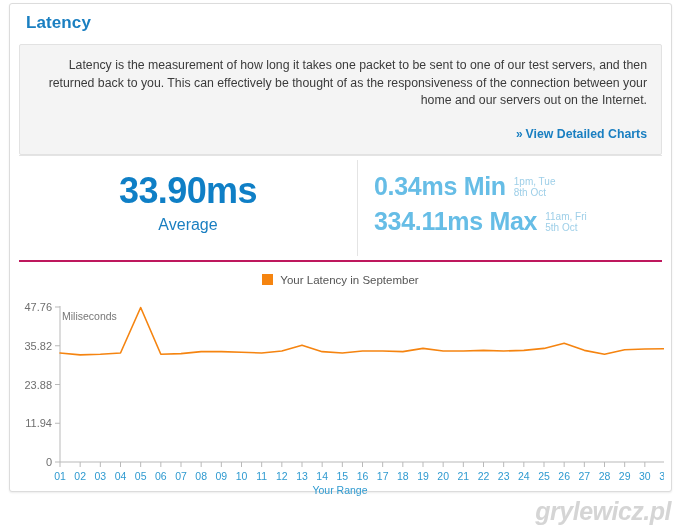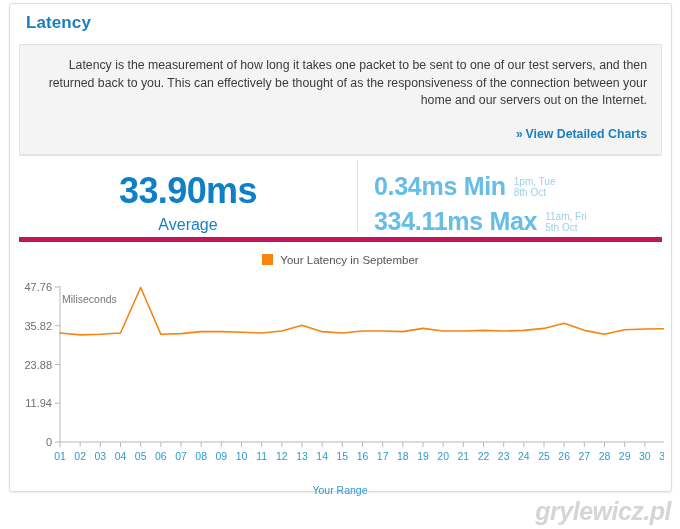--- a/index.html
+++ b/index.html
@@ -58,23 +58,23 @@
     font-size: 12.3px;
     font-weight: bold;
     text-decoration: none;
     cursor: pointer;
   }
   .chev { color: #1a7fc1; font-size: 12px; font-weight: bold; margin-right: 3px; }
   
   .stats-row {
     position: relative;
     margin: 0 9px;
-    height: 87px;
+    height: 107px;
     border-top: 1px solid #e4e4e4;
-    border-bottom: 5px solid #be185d;
+    border-bottom: 2px solid #be185d;
     display: flex;
   }
   .stat-avg {
     width: 338px;
     padding-top: 14px;
     text-align: center;
   }
   .avg-value {
     color: #0f7fc6;
     font-size: 36px;
@@ -134,21 +134,21 @@
     vertical-align: -1px;
     margin-right: 7px;
   }
   .legend-label {
     color: #555555;
     font-size: 11.5px;
   }
   .chart-svg { position: absolute; top: 0; left: 0; }
   .y-axis-title {
     position: absolute;
-    left: 62px; top: 293px;
+    left: 62px; top: 310px;
     color: #777777;
     font-size: 10.5px;
   }
   .x-axis-title {
     position: absolute;
     left: 0; right: 0; top: 484px;
     text-align: center;
     color: #2f9ad0;
     font-size: 10.5px;
   }

